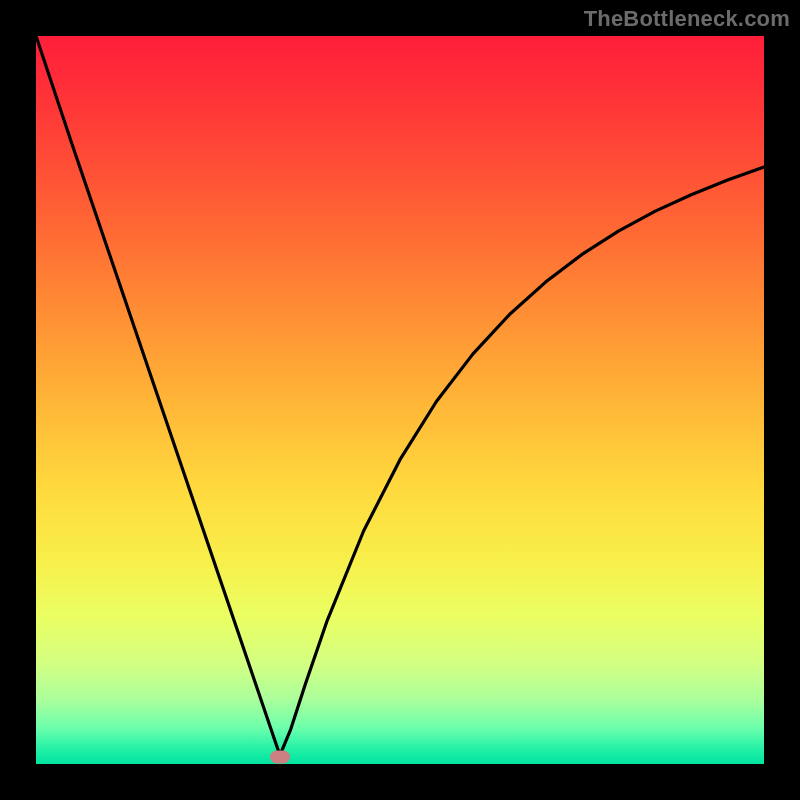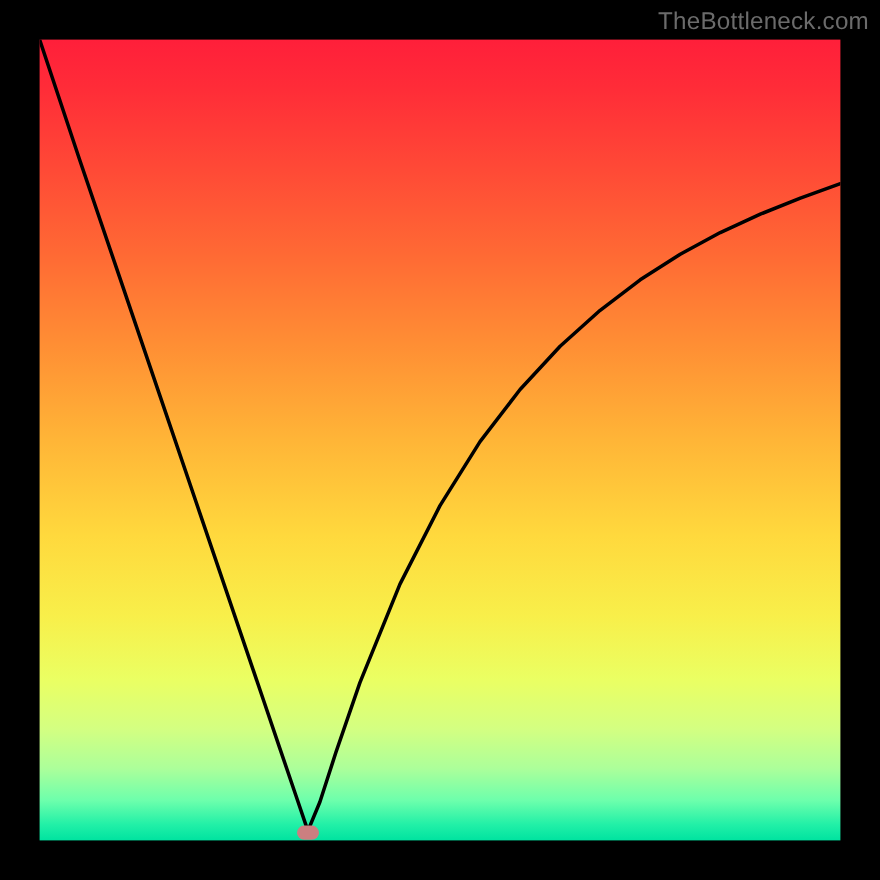--- a/index.html
+++ b/index.html
@@ -41,21 +41,21 @@
       #6dffac 95%,
       #22f0a7 98%,
       #00e3a0 100%
     );
   }
   .watermark {
     position: absolute;
     top: 6px;
     right: 10px;
     font-size: 22px;
-    font-weight: 400;
+    font-weight: 700;
     color: #6b6b6b;
     letter-spacing: 0.2px;
   }
   svg.curve {
     position: absolute;
     left: 0;
     top: 0;
     width: 728px;
     height: 728px;
     pointer-events: none;

